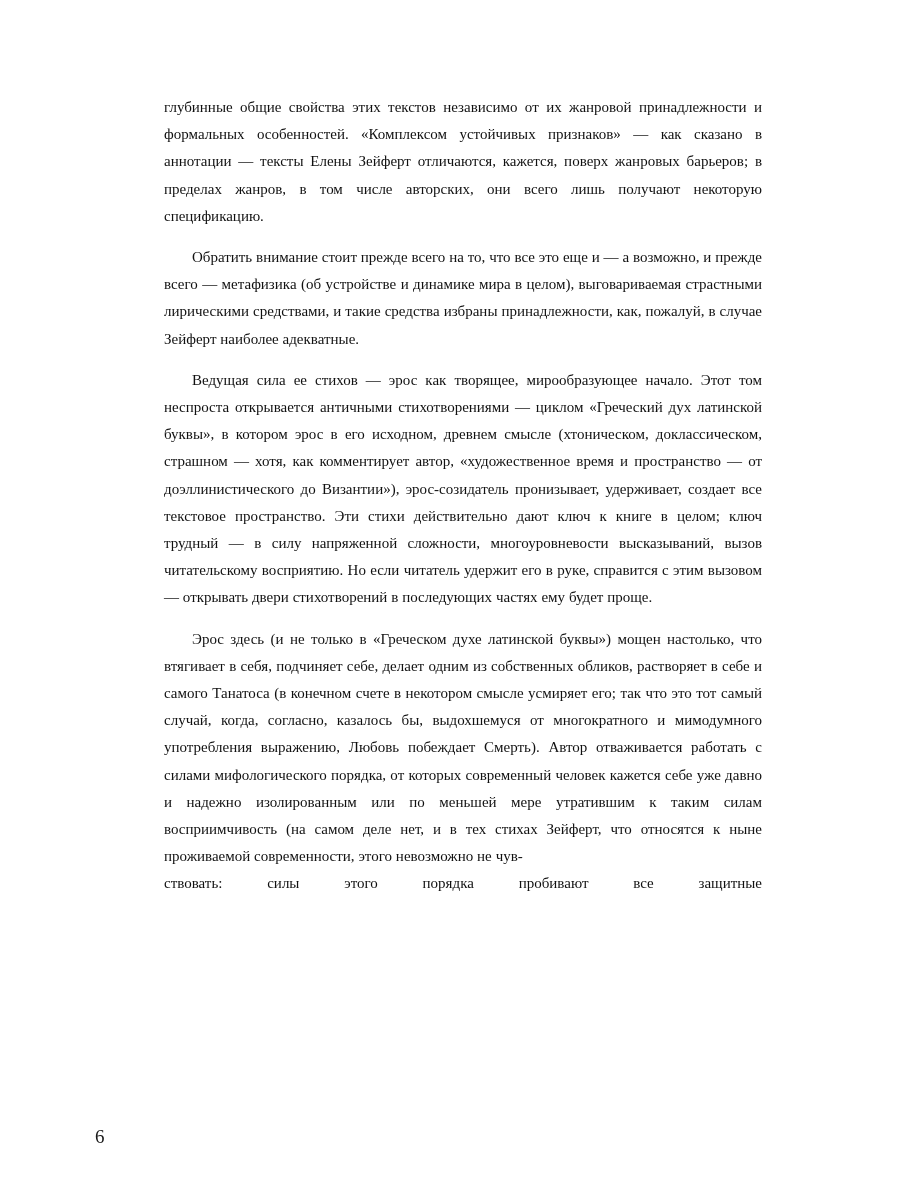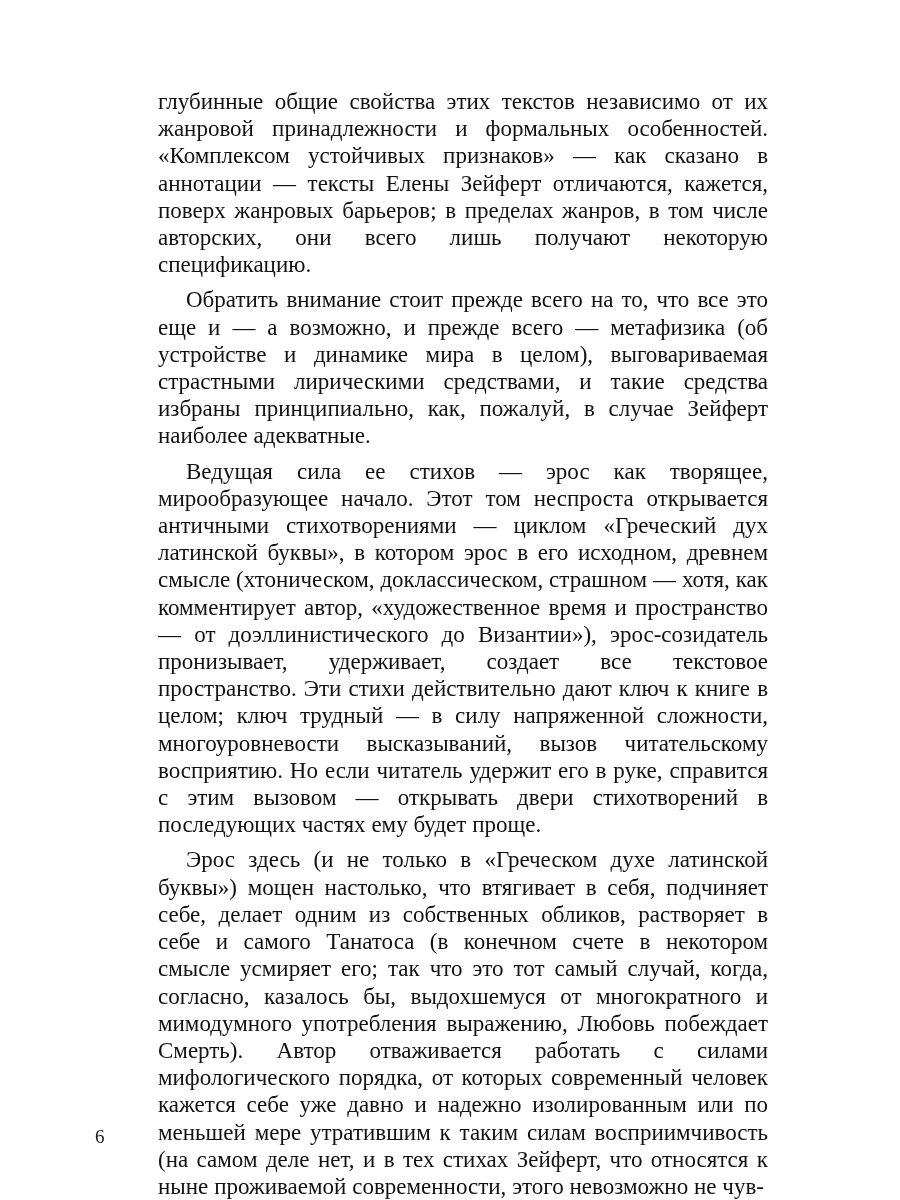--- a/index.html
+++ b/index.html
@@ -18,22 +18,22 @@
     color: #111111;
     -webkit-font-smoothing: antialiased;
   }
   .text-block {
     position: absolute;
     left: 150px;
     top: 80px;
     width: 626px;
   }
   .para {
-    margin: 8px;
-    font-size: 23px;
+    margin: 14px;
+    font-size: 15px;
     line-height: 27.2px;
     text-align: justify;
     text-justify: inter-word;
     text-indent: 28px;
     hyphens: manual;
     -webkit-hyphens: manual;
     word-spacing: 0.1px;
   }
   .para.first {
     text-indent: 0;
@@ -62,21 +62,21 @@
 </style>
 </head>
 <body>
 
 <div class="page">
 
   <div class="text-block">
 
     <p class="para first">глубинные общие свойства этих текстов независимо от их жанровой принадлежности и формальных особенностей. «Комплексом устойчивых признаков» — как сказано в аннотации — тексты Елены Зейферт отличаются, кажется, поверх жанровых барьеров; в пределах жанров, в том числе авторских, они всего лишь получают некоторую спецификацию.</p>
 
-    <p class="para">Обратить внимание стоит прежде всего на то, что все это еще и — а возможно, и прежде всего — метафизика (об устройстве и динамике мира в целом), выговариваемая страстными лирическими средствами, и такие средства избраны принципиально, как, пожалуй, в случае Зейферт наиболее адекватные.</p>
+    <p class="para">Обратить внимание стоит прежде всего на то, что все это еще и — а возможно, и прежде всего — метафизика (об устройстве и динамике мира в целом), выговариваемая страстными лирическими средствами, и такие средства избраны принадлежности, как, пожалуй, в случае Зейферт наиболее адекватные.</p>
 
     <p class="para">Ведущая сила ее стихов — эрос как творящее, мирообразующее начало. Этот том неспроста открывается античными стихотворениями — циклом «Греческий дух латинской буквы», в котором эрос в его исходном, древнем смысле (хтоническом, доклассическом, страшном — хотя, как комментирует автор, «художественное время и пространство — от доэллинистического до Византии»), эрос-созидатель пронизывает, удерживает, создает все текстовое пространство. Эти стихи действительно дают ключ к книге в целом; ключ трудный — в силу напряженной сложности, многоуровневости высказываний, вызов читательскому восприятию. Но если читатель удержит его в руке, справится с этим вызовом — открывать двери стихотворений в последующих частях ему будет проще.</p>
 
     <p class="para last-justified"><span>Эрос здесь (и не только в «Греческом духе латинской буквы») мощен настолько, что втягивает в себя, подчиняет себе, делает одним из собственных обликов, растворяет в себе и самого Танатоса (в конечном счете в некотором смысле усмиряет его; так что это тот самый случай, когда, согласно, казалось бы, выдохшемуся от многократного и мимодумного употребления выражению, Любовь побеждает Смерть). Автор отваживается работать с силами мифологического порядка, от которых современный человек кажется себе уже давно и надежно изолированным или по меньшей мере утратившим к таким силам восприимчивость (на самом деле нет, и в тех стихах Зейферт, что относятся к ныне проживаемой современности, этого невозможно не чув</span><span>-</span><span class="tail-line">ствовать: силы этого порядка пробивают все защитные</span></p>
 
   </div>
 
   <div class="folio">6</div>
 
 </div>

